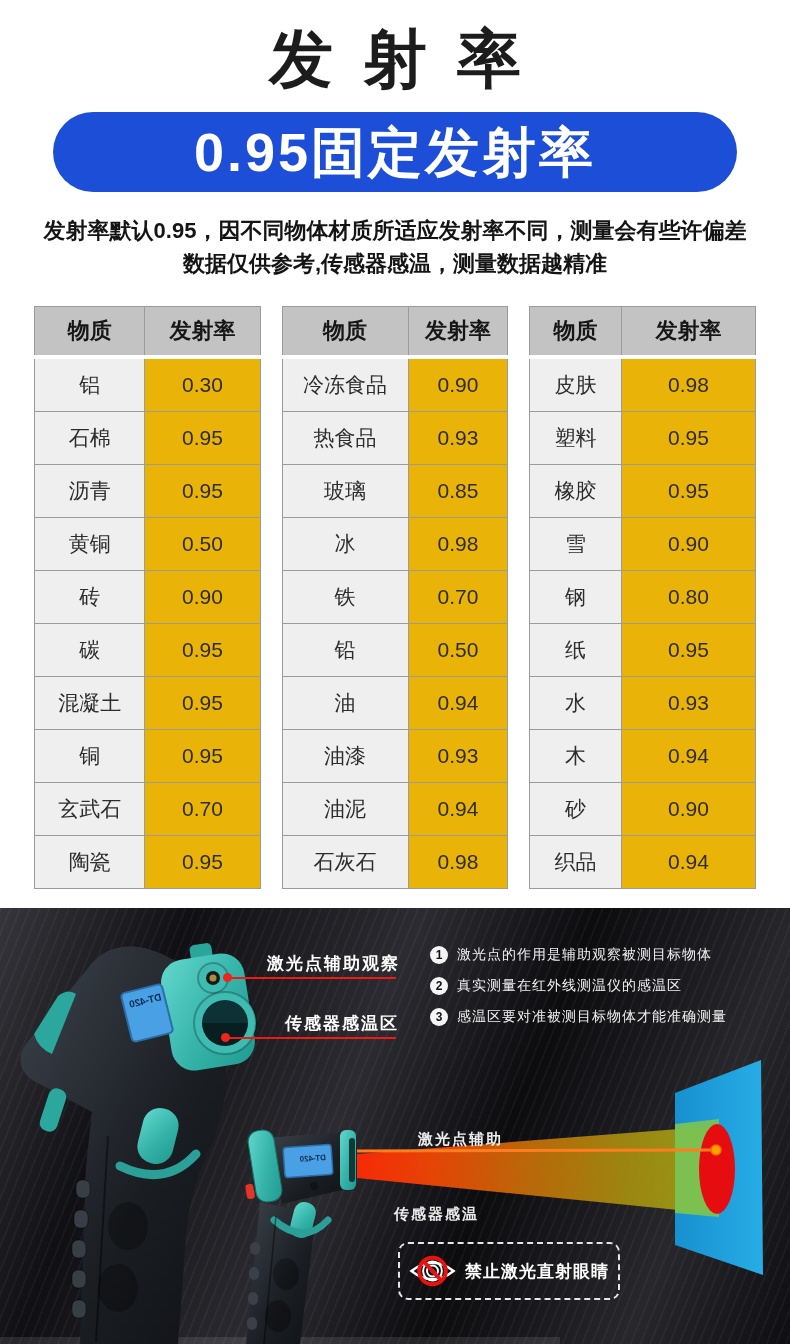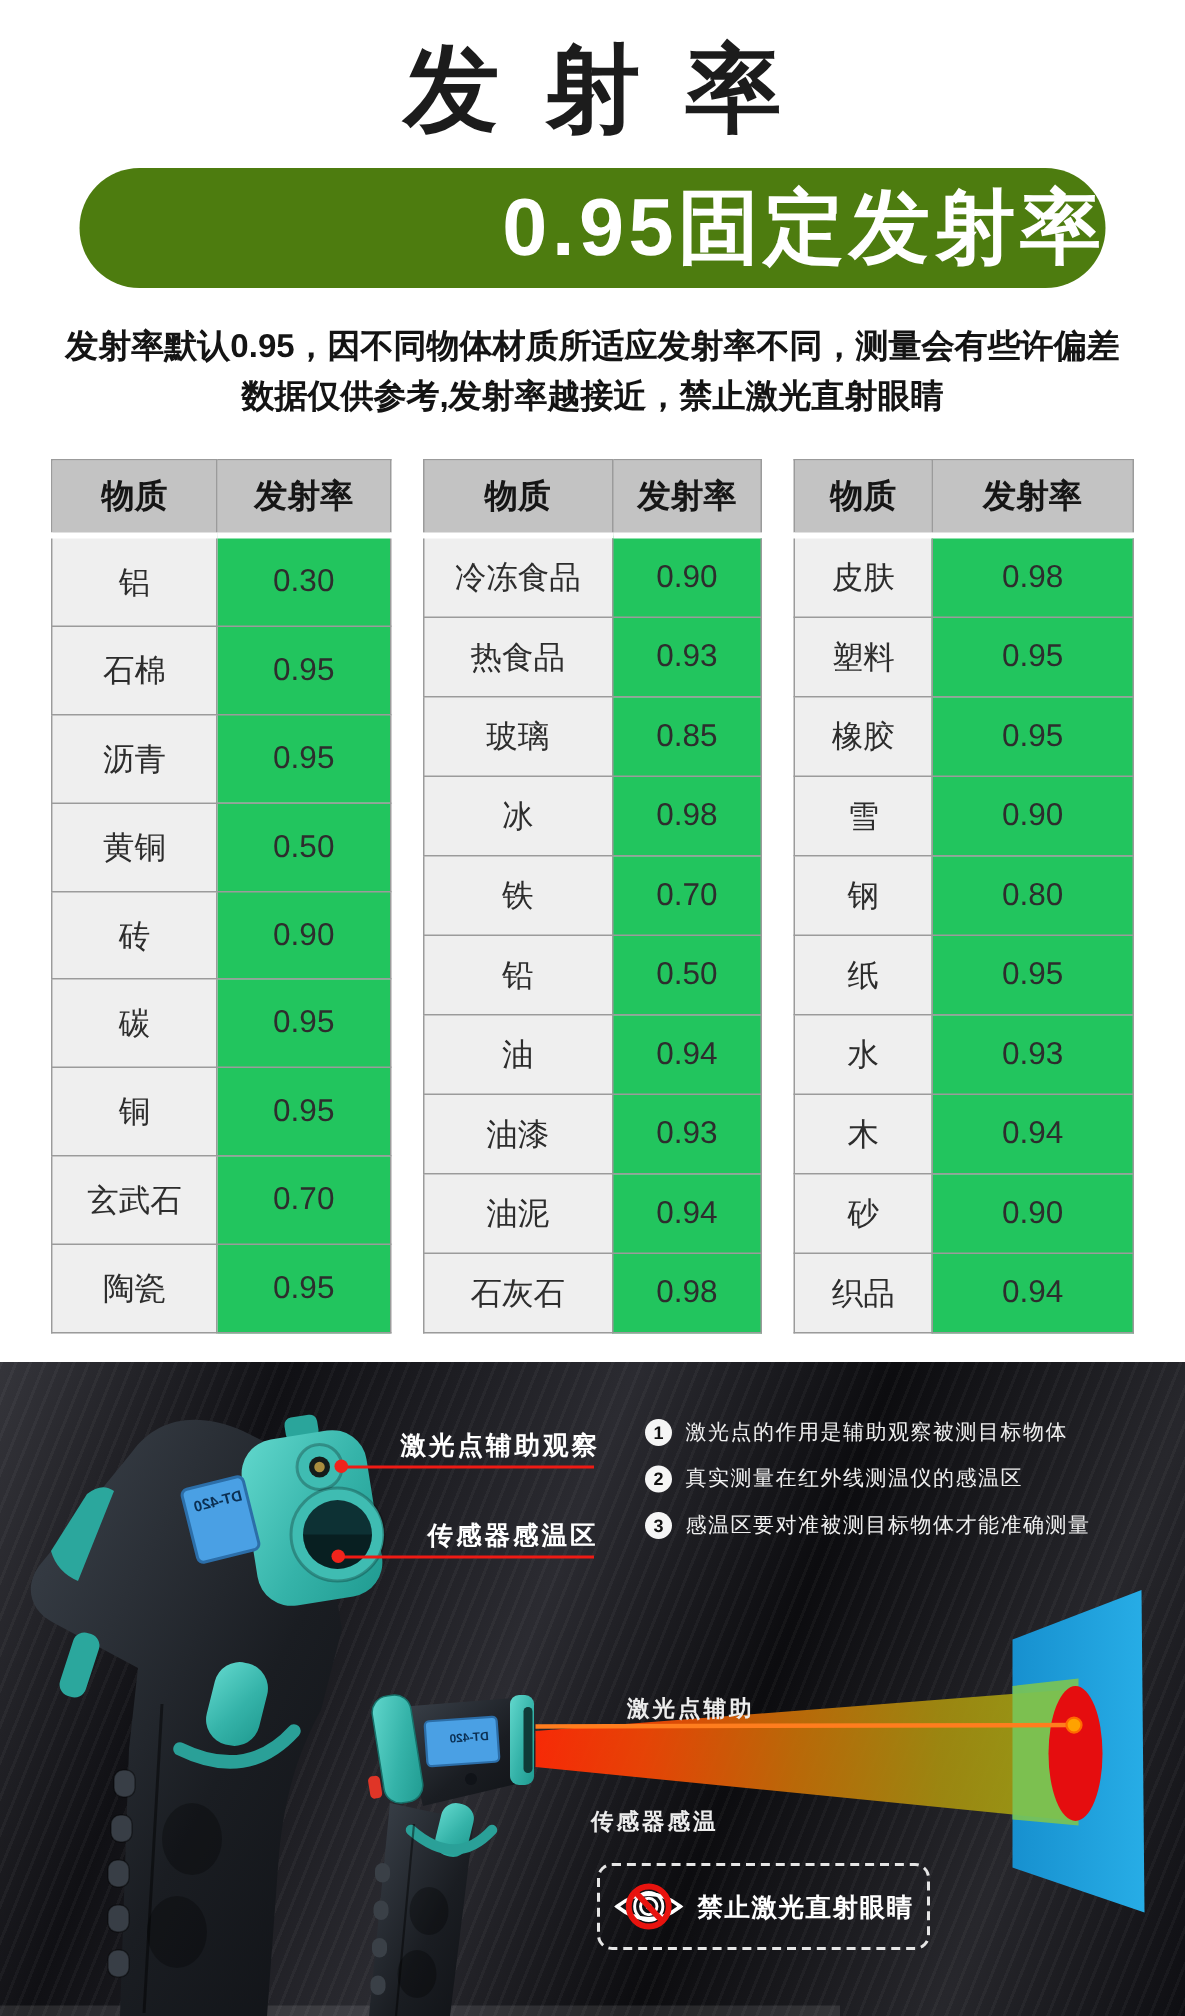--- a/index.html
+++ b/index.html
@@ -2,32 +2,32 @@
 <html><head>
 <meta charset="utf-8">
 <style>
   html,body{margin:0;padding:0;}
   body{font-family:"Liberation Sans", sans-serif; background:#e8e8e8;}
   .page{position:relative;width:790px;height:1344px;margin:0 auto;background:#ffffff;overflow:hidden;}
 
   
   .title{margin:0;padding-top:22px;text-align:center;font-size:64px;font-weight:800;color:#1c1c1c;
          letter-spacing:30px;padding-left:30px;line-height:74px;}
-  .banner{width:684px;height:80px;margin:16px auto 0;background:#4d7c0f;border-radius:44px;
-          color:#fff;font-size:54px;font-weight:800;text-align:right;line-height:80px;letter-spacing:3px;}
+  .banner{width:684px;height:80px;margin:16px auto 0;background:#1d4ed8;border-radius:44px;
+          color:#fff;font-size:54px;font-weight:800;text-align:center;line-height:80px;letter-spacing:3px;}
   .desc{margin-top:22px;text-align:center;font-size:22px;line-height:33px;font-weight:700;color:#141414;}
 
   
   .tbl-wrap{width:722px;margin:26px auto 0;display:flex;gap:21px;}
   table.sub{flex:1;border-collapse:collapse;table-layout:fixed;}
   table.sub th{background:#c3c3c3;height:46px;font-size:22px;font-weight:700;color:#161616;
                border:1px solid #9b9b9b;border-bottom:4px solid #ffffff;text-align:center;}
   table.sub td{height:50px;font-size:21px;color:#2d2d2d;text-align:center;border:1px solid #9b9b9b;}
   table.sub td.mat{background:#efefef;}
-  table.sub td.val{background:#22c55e;}
+  table.sub td.val{background:#eab308;}
 
   
   .dark{position:absolute;left:0;top:908px;width:790px;height:436px;overflow:hidden;
         background:linear-gradient(112deg,#35353b 0%,#101014 20%,#2b2b31 44%,#0c0c0f 62%,#27272c 83%,#0e0e12 100%);}
   .dark::after{content:"";position:absolute;inset:0;pointer-events:none;
         background:repeating-linear-gradient(112deg,rgba(255,255,255,0.035) 0 2px,rgba(0,0,0,0) 2px 9px);}
   .floor{position:absolute;left:0;bottom:0;width:560px;height:7px;background:rgba(255,255,255,0.10);}
 
   .abs{position:absolute;}
   .callout{color:#ffffff;font-size:17px;font-weight:700;letter-spacing:2px;white-space:nowrap;z-index:6;}
@@ -50,21 +50,21 @@
 </style>
 </head>
 <body>
 
 <div class="page">
 
   <h1 class="title">发射率</h1>
   <div class="banner">0.95固定发射率</div>
   <div class="desc">
     <div>发射率默认0.95，因不同物体材质所适应发射率不同，测量会有些许偏差</div>
-    <div>数据仅供参考,发射率越接近，禁止激光直射眼睛</div>
+    <div>数据仅供参考,传感器感温，测量数据越精准</div>
   </div>
 
   <div class="tbl-wrap">
     <table class="sub">
       <thead>
           <tr>
             <th>物质</th>
             <th>发射率</th>
           </tr>
         </thead>
@@ -84,20 +84,24 @@
           <tr>
             <td class="mat">黄铜</td>
             <td class="val">0.50</td>
           </tr>
           <tr>
             <td class="mat">砖</td>
             <td class="val">0.90</td>
           </tr>
           <tr>
             <td class="mat">碳</td>
+            <td class="val">0.95</td>
+          </tr>
+          <tr>
+            <td class="mat">混凝土</td>
             <td class="val">0.95</td>
           </tr>
           <tr>
             <td class="mat">铜</td>
             <td class="val">0.95</td>
           </tr>
           <tr>
             <td class="mat">玄武石</td>
             <td class="val">0.70</td>
           </tr>

